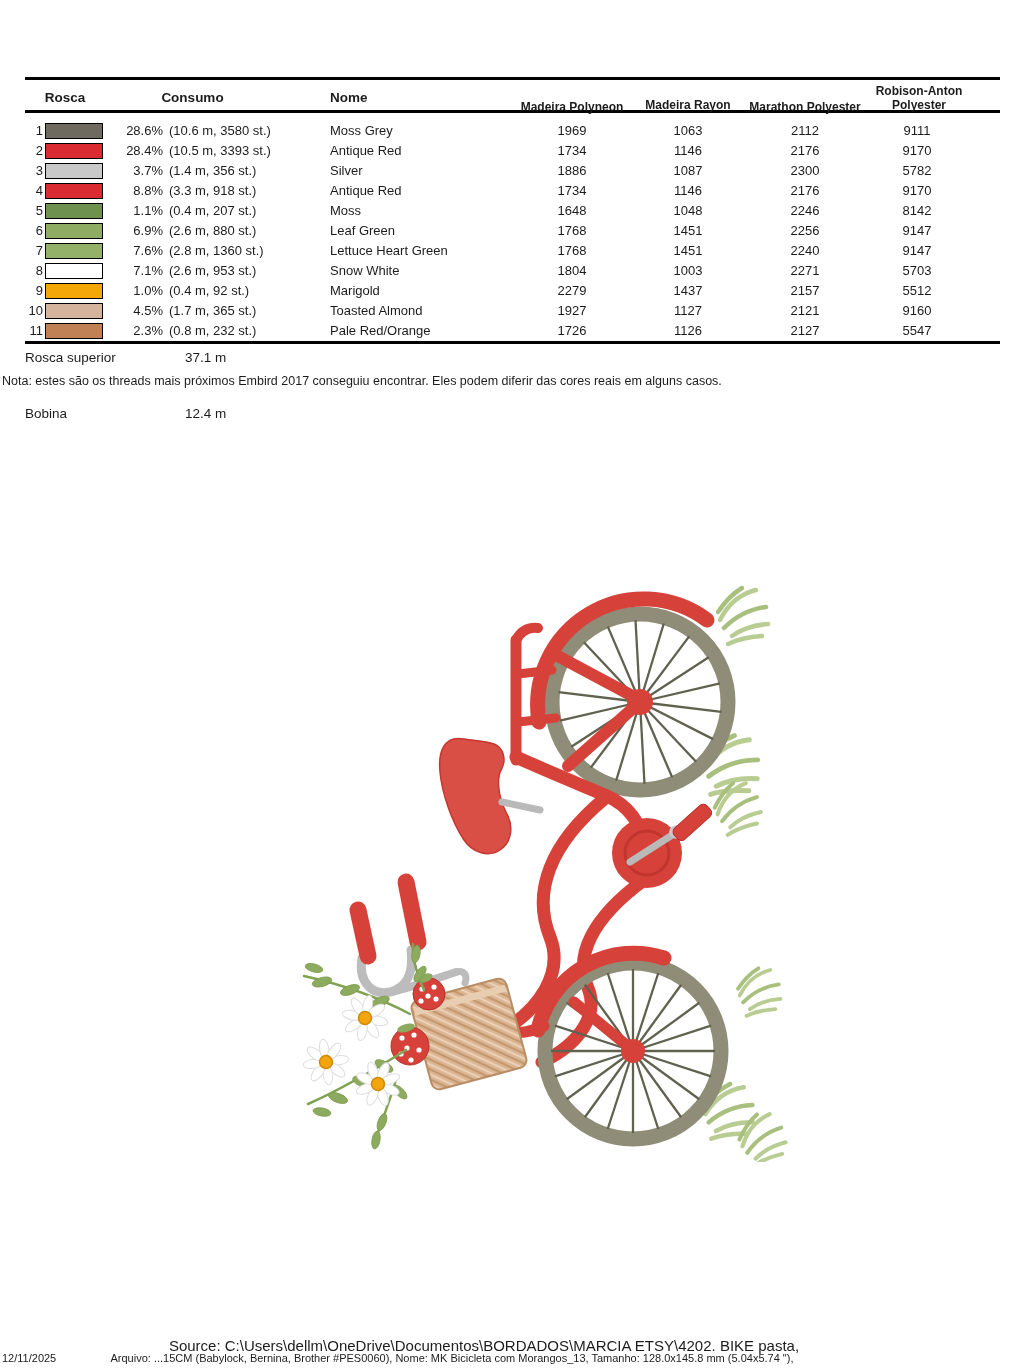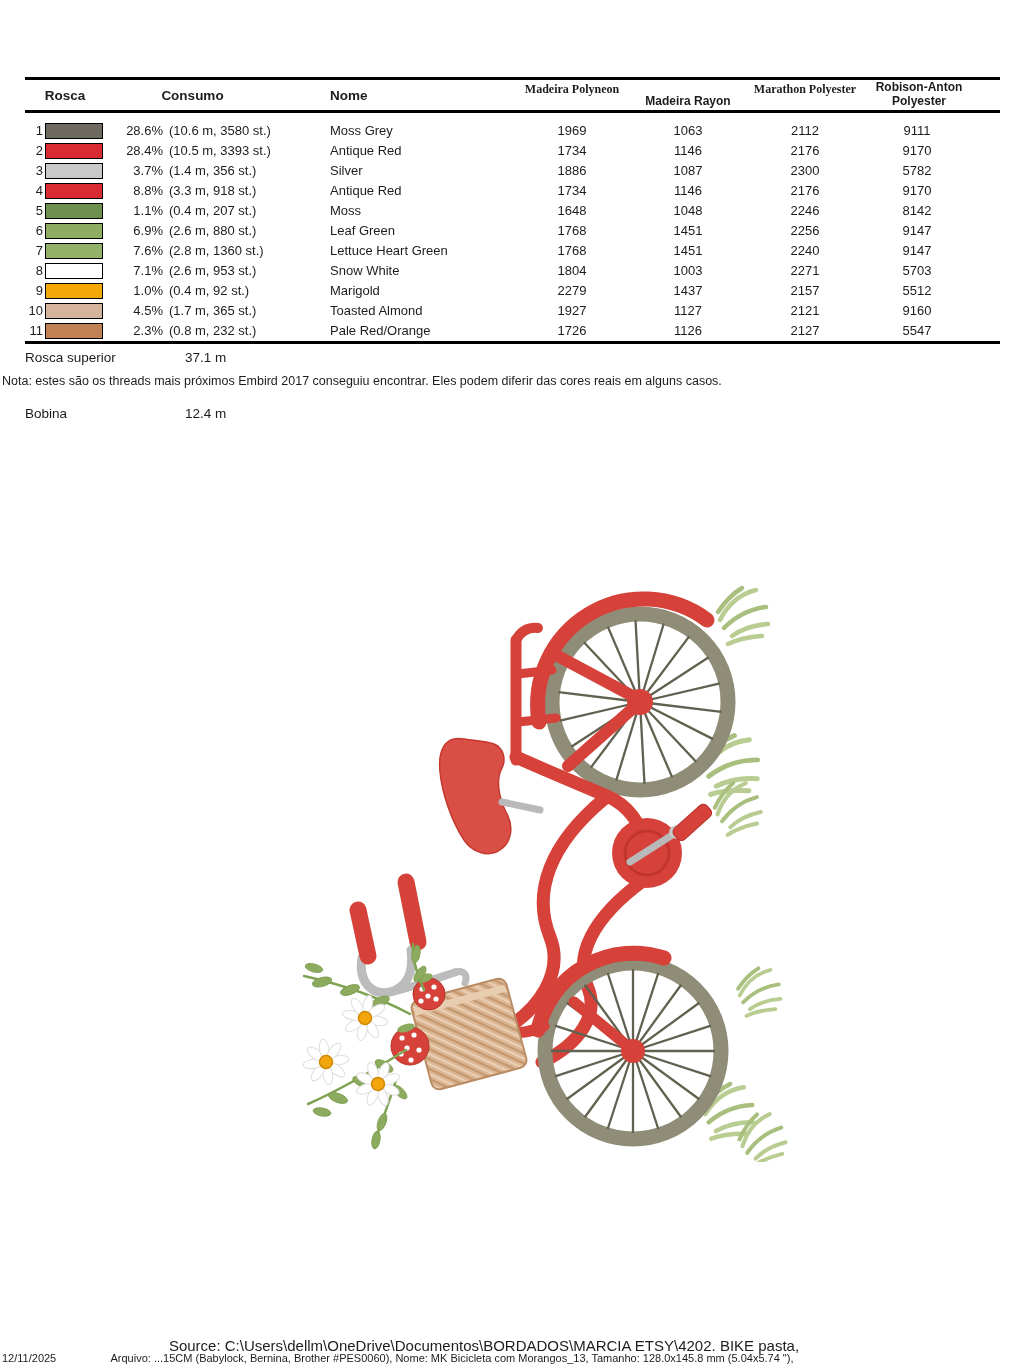--- a/index.html
+++ b/index.html
@@ -13,21 +13,21 @@
   .t-border { height:3px; background:#000; }
   .t-header {
     display:grid; grid-template-columns:18px 62px 223px 186px 116px 116px 118px 136px;
     height:30px;
   }
   .h-main { font-weight:bold; font-size:13.5px; align-self:center; }
   .h-rosca { grid-column:1 / 3; text-align:center; }
   .h-consumo { text-align:center; padding-right:48px; }
   .h-nome { padding-left:2px; }
   .h-sub { font-weight:bold; font-size:12px; text-align:center; }
-  .h-top { align-self:start; padding-top:2px;font-family:Liberation Serif, serif; }
+  .h-top { align-self:start; padding-top:20px; }
   .h-bot { align-self:end; padding-bottom:2px; }
   .h-col4 { padding-right:26px;text-align:center; }
   .t-body { padding-top:8px; }
   .t-row {
     display:grid; grid-template-columns:18px 62px 223px 186px 116px 116px 118px 136px;
     height:20px; line-height:20px; font-size:13px;
   }
   .c-idx { text-align:right; }
   .c-swatch {
     width:58px; height:16px; margin:2px 0 0 2px; border:1px solid #000;

